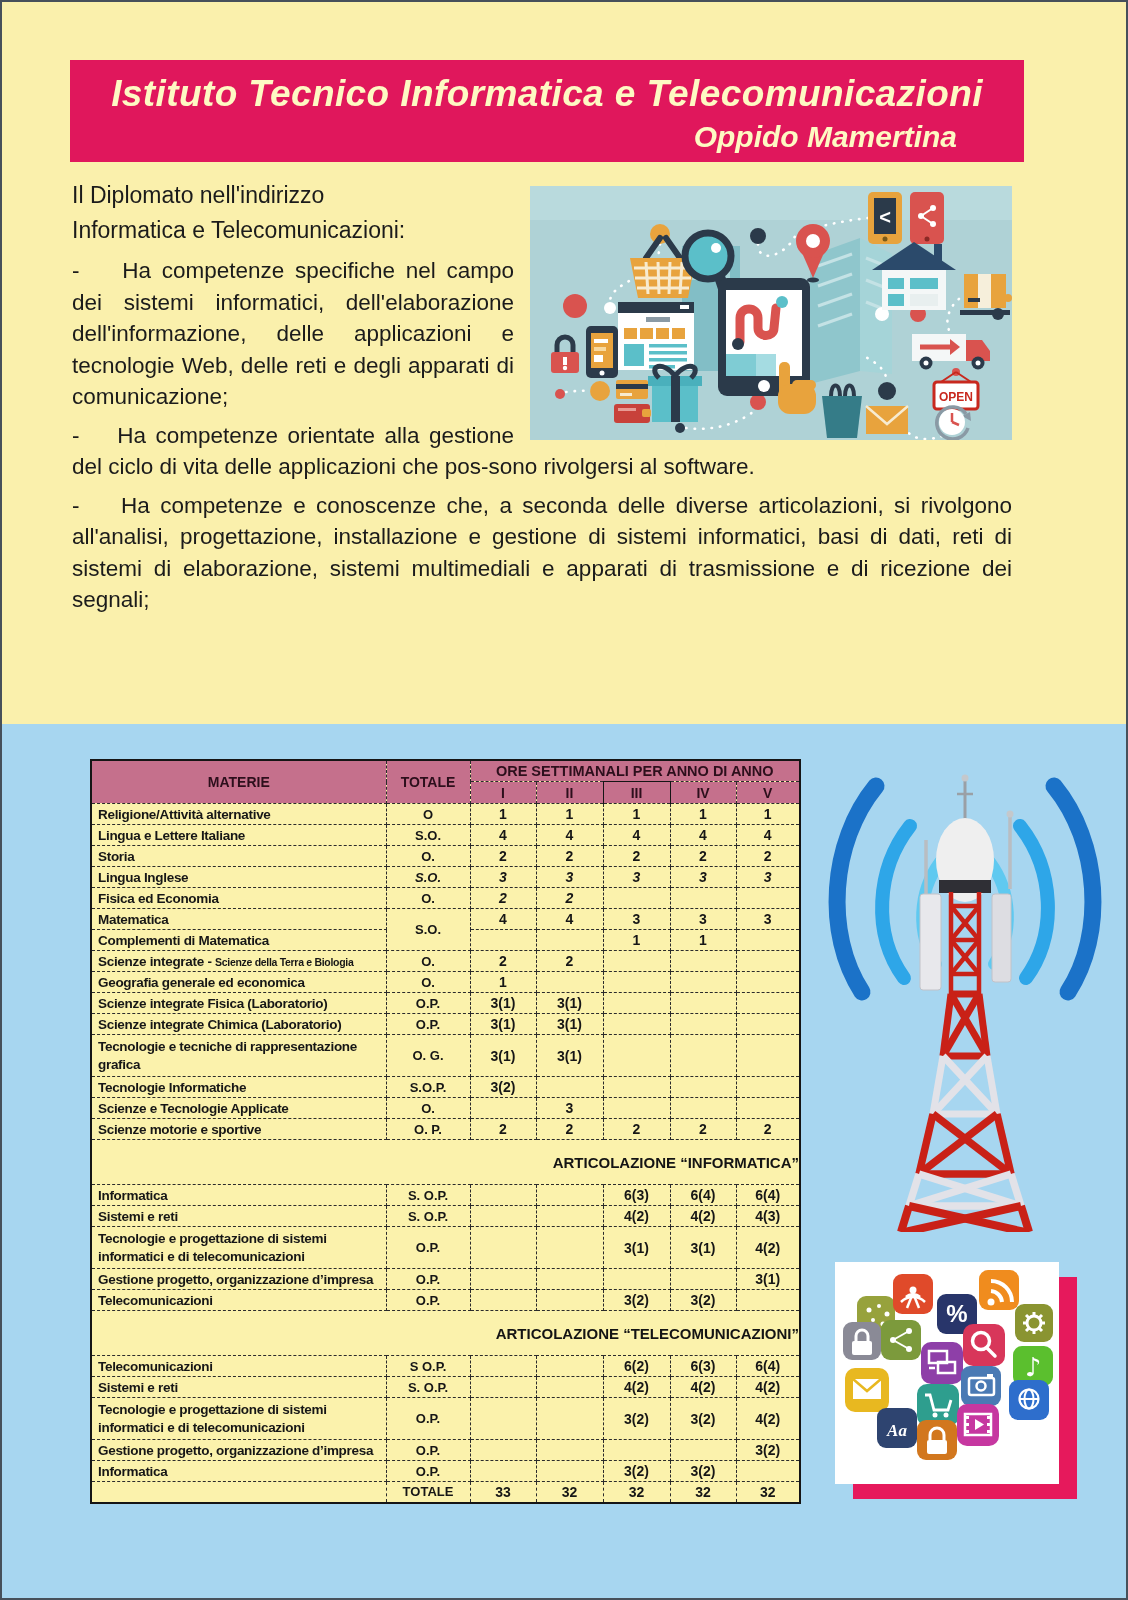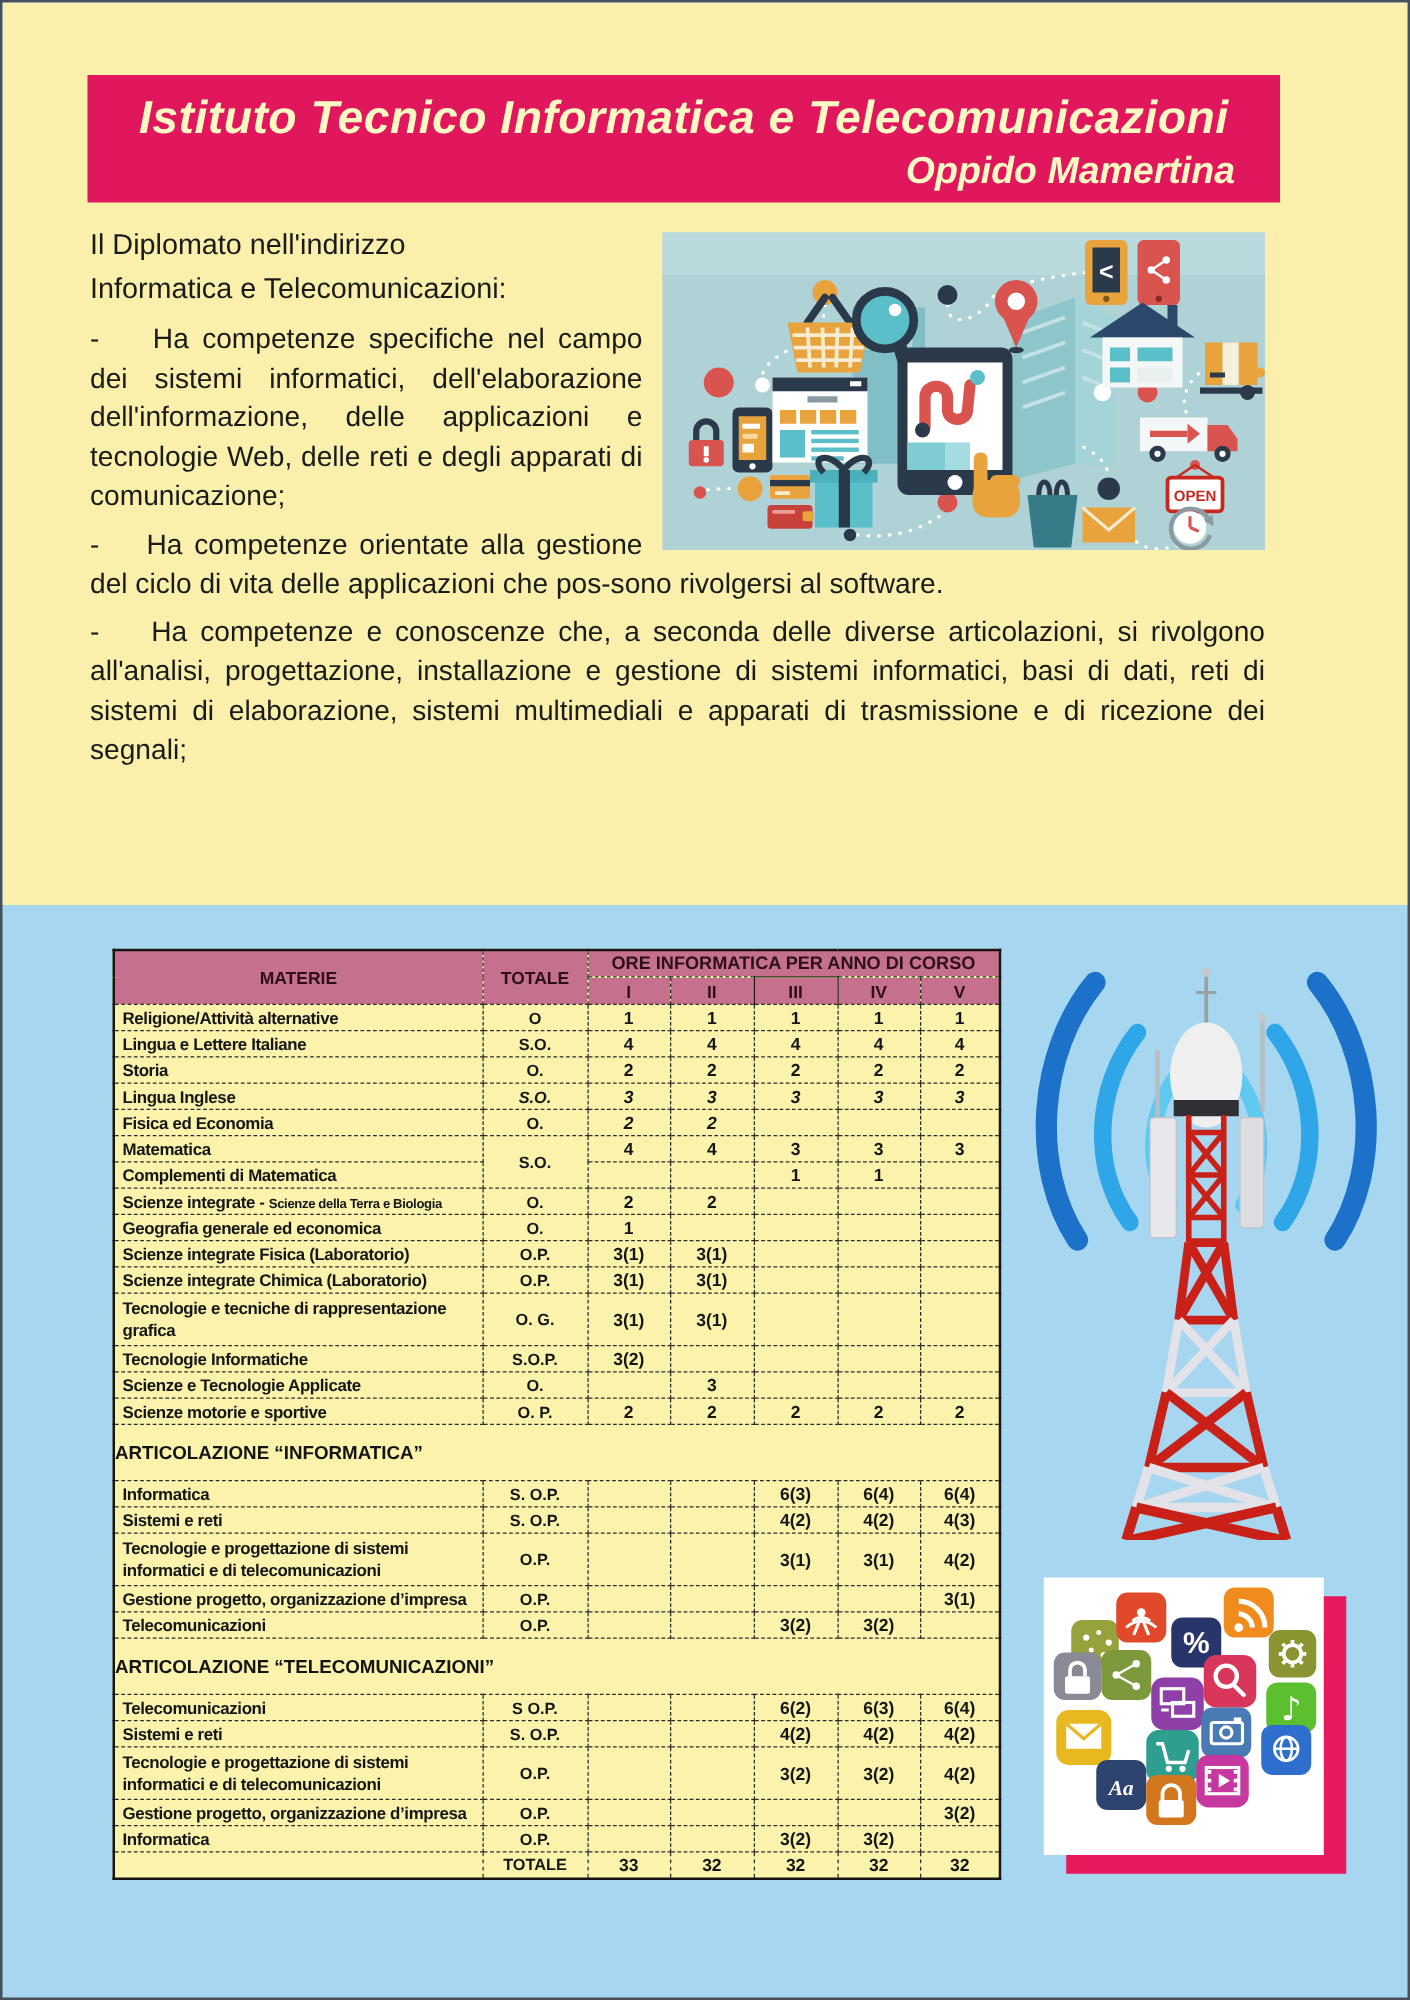--- a/index.html
+++ b/index.html
@@ -5,41 +5,41 @@
   html,body{margin:0;padding:0;background:#e8e8e8;}
   .page{position:relative;width:1128px;height:1600px;margin:0 auto;background:#A7D6F0;
         border:2px solid #46505a;box-sizing:border-box;overflow:hidden;
         font-family:"Liberation Sans",sans-serif;color:#1b1b1b;}
   .top-yellow{position:absolute;left:0;top:0;width:100%;height:722px;background:#FAF0AC;}
 
   
   .banner{position:absolute;left:68px;top:58px;width:954px;height:102px;background:#E0175C;
           color:#fef9c3;font-style:italic;font-weight:bold;}
   .banner-title{text-align:center;font-size:37px;margin-top:13px;letter-spacing:.4px;}
-  .banner-subtitle{text-align:right;font-size:30px;padding-right:36px;margin-top:5px;}
+  .banner-subtitle{text-align:right;font-size:30px;padding-right:67px;margin-top:5px;}
 
   
   .intro{position:absolute;left:70px;top:176px;width:940px;}
   .illu{float:right;width:482px;height:254px;margin:8px 0 10px 16px;background:#AFD2D6;}
   .lead{font-size:23px;line-height:35px;margin:0;}
   p.bullet{margin:7px 0 0 0;text-align:justify;font-size:22.5px;line-height:31.5px;}
 
   
   table.subjects{position:absolute;left:88px;top:757px;width:709px;border-collapse:collapse;
         table-layout:fixed;background:#FBF2AC;border:2px solid #151515;color:#161616;}
   .subjects td,.subjects th{border:1.5px dashed #2b2b2b;overflow:hidden;padding:0;}
   .subjects thead th{background:#C5708C;color:#2D0F1C;font-weight:bold;}
   th.ore{height:20px;font-size:14.5px;}
   th.hcol{font-size:14px;}
   th.yr{height:21px;font-size:14px;}
   th.solid{border-left:1.5px solid #151515;border-right:1.5px solid #151515;border-top:1.5px solid #151515;}
   .subjects tr{height:21px;}
   .subjects tr.tall{height:42px;}
   .subjects tr.sect{height:45px;}
-  tr.sect td{border-left:none;border-right:none;text-align:left;font-weight:bold;font-size:15px;color:#141414;}
+  tr.sect td{border-left:none;border-right:none;text-align:right;font-weight:bold;font-size:15px;color:#141414;}
   td.subj{font-size:13.5px;font-weight:bold;padding:0 4px 0 6px;letter-spacing:-0.3px;white-space:nowrap;}
   tr.tall td.subj{white-space:normal;line-height:1.3;}
   td.subj .sm{font-size:10.5px;letter-spacing:-0.3px;}
   td.prove{font-size:13px;font-weight:bold;text-align:center;}
   td.hour{font-size:14px;font-weight:bold;text-align:center;}
   .it{font-style:italic;}
   td.nob{border-right:none;}
 
   
   .tower{position:absolute;left:812px;top:752px;width:302px;height:478px;}
@@ -290,21 +290,21 @@
         <col style="width:66px">
       <col style="width:67px">
         <col style="width:67px">
         <col style="width:66px">
         <col style="width:64px">
     </colgroup>
     <thead>
       <tr>
         <th class="hcol" rowspan="2">MATERIE</th>
         <th class="hcol" rowspan="2">TOTALE</th>
-        <th class="ore" colspan="5">ORE INFORMATICA PER ANNO DI CORSO</th>
+        <th class="ore" colspan="5">ORE SETTIMANALI PER ANNO DI ANNO</th>
       </tr>
       <tr>
         <th class="yr">I</th>
         <th class="yr">II</th>
         <th class="yr solid">III</th>
         <th class="yr">IV</th>
         <th class="yr">V</th>
       </tr>
     </thead>
     <tbody id="table-body">

